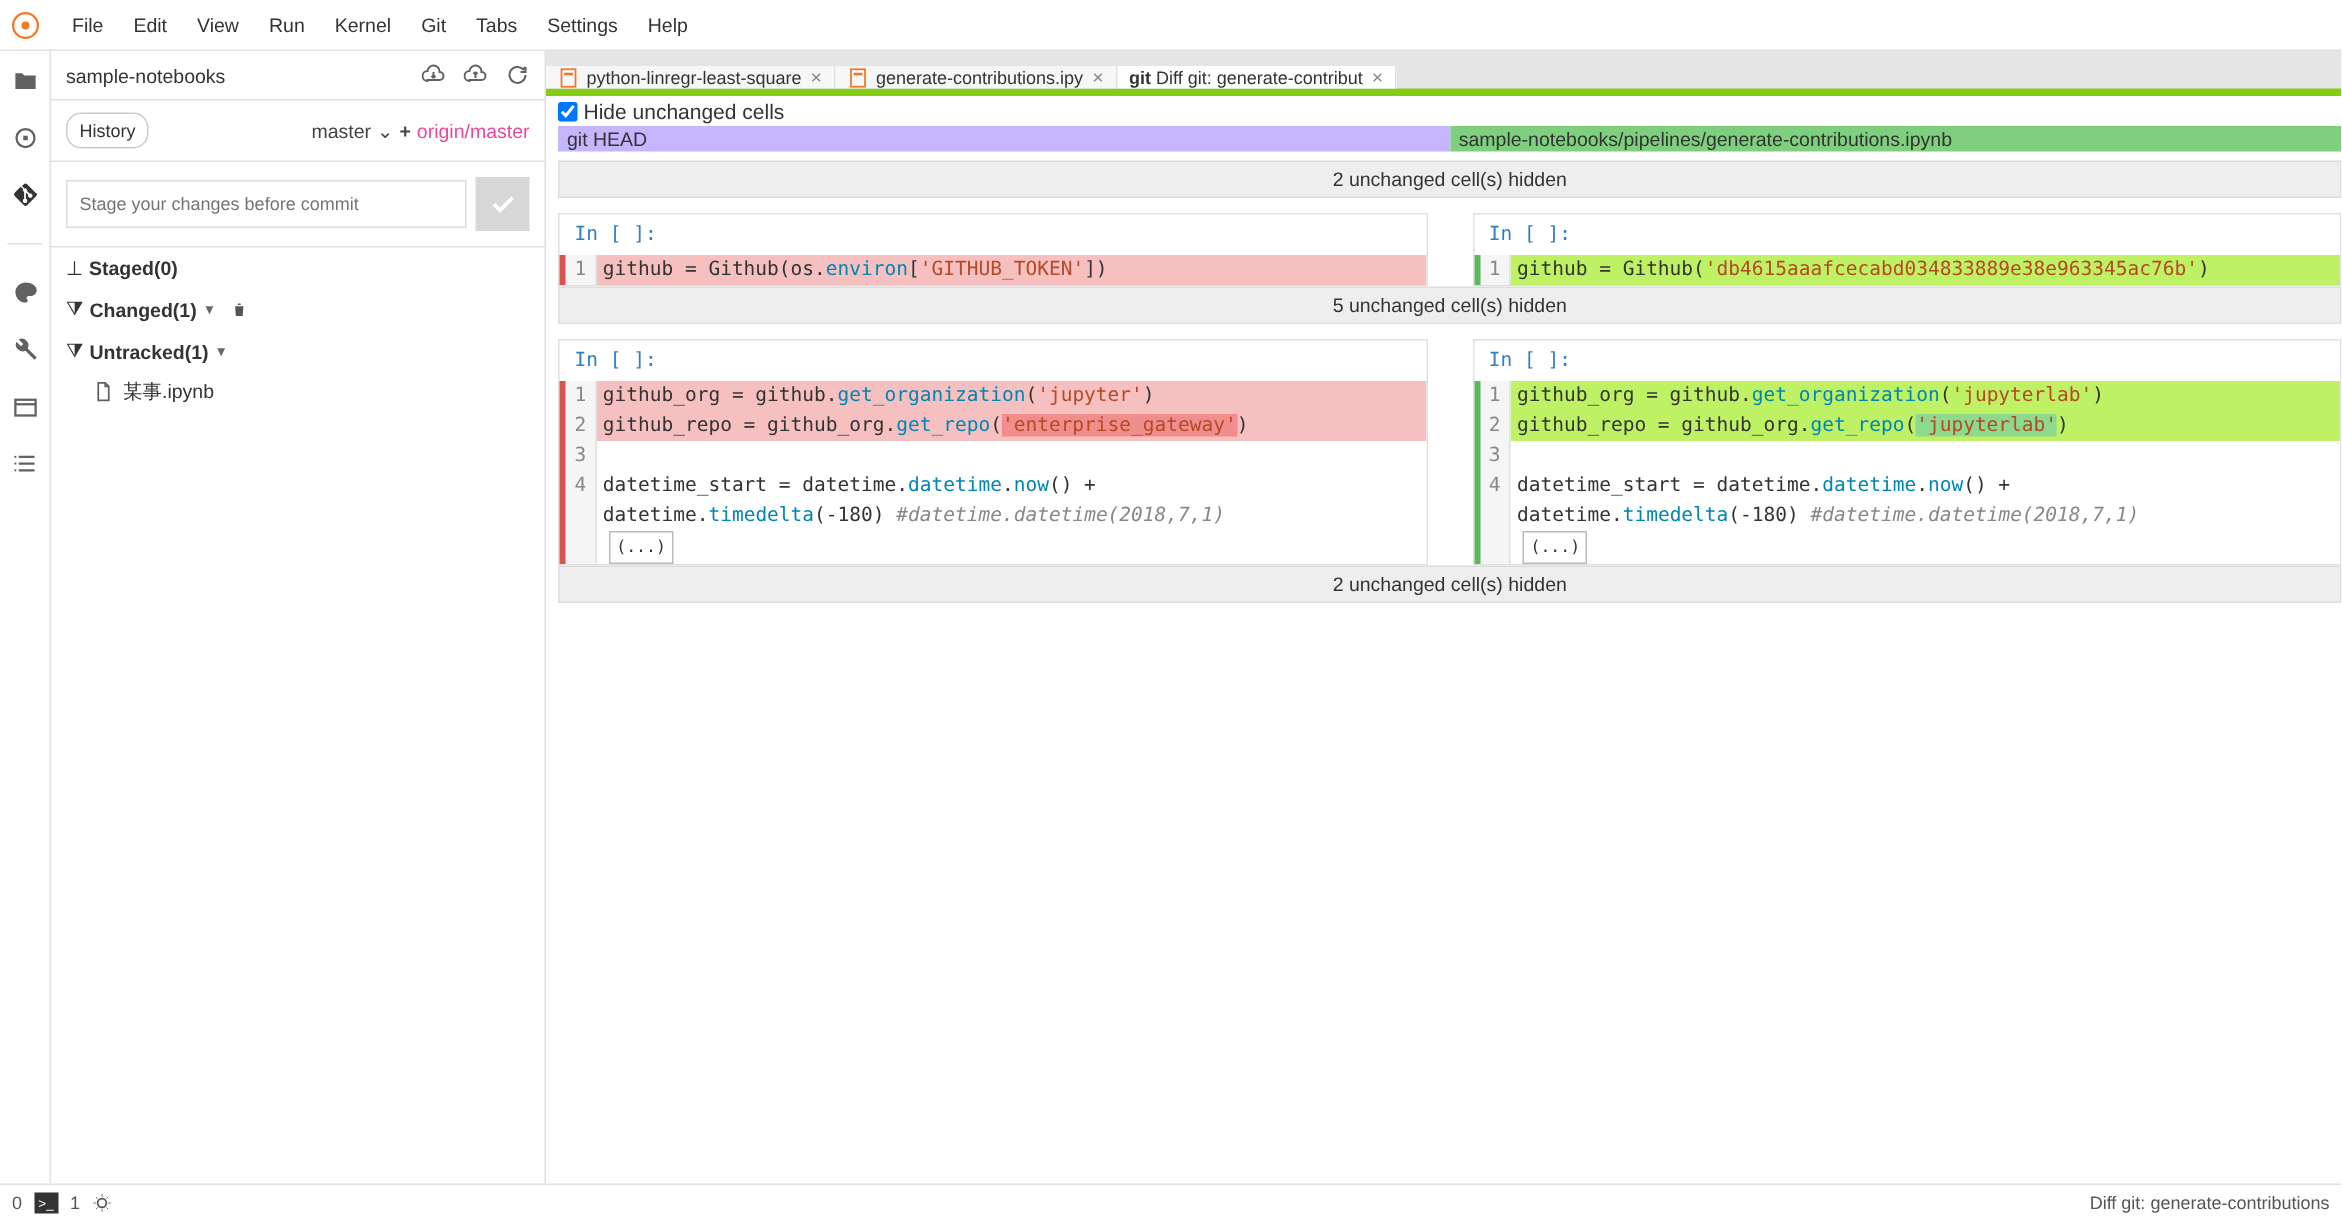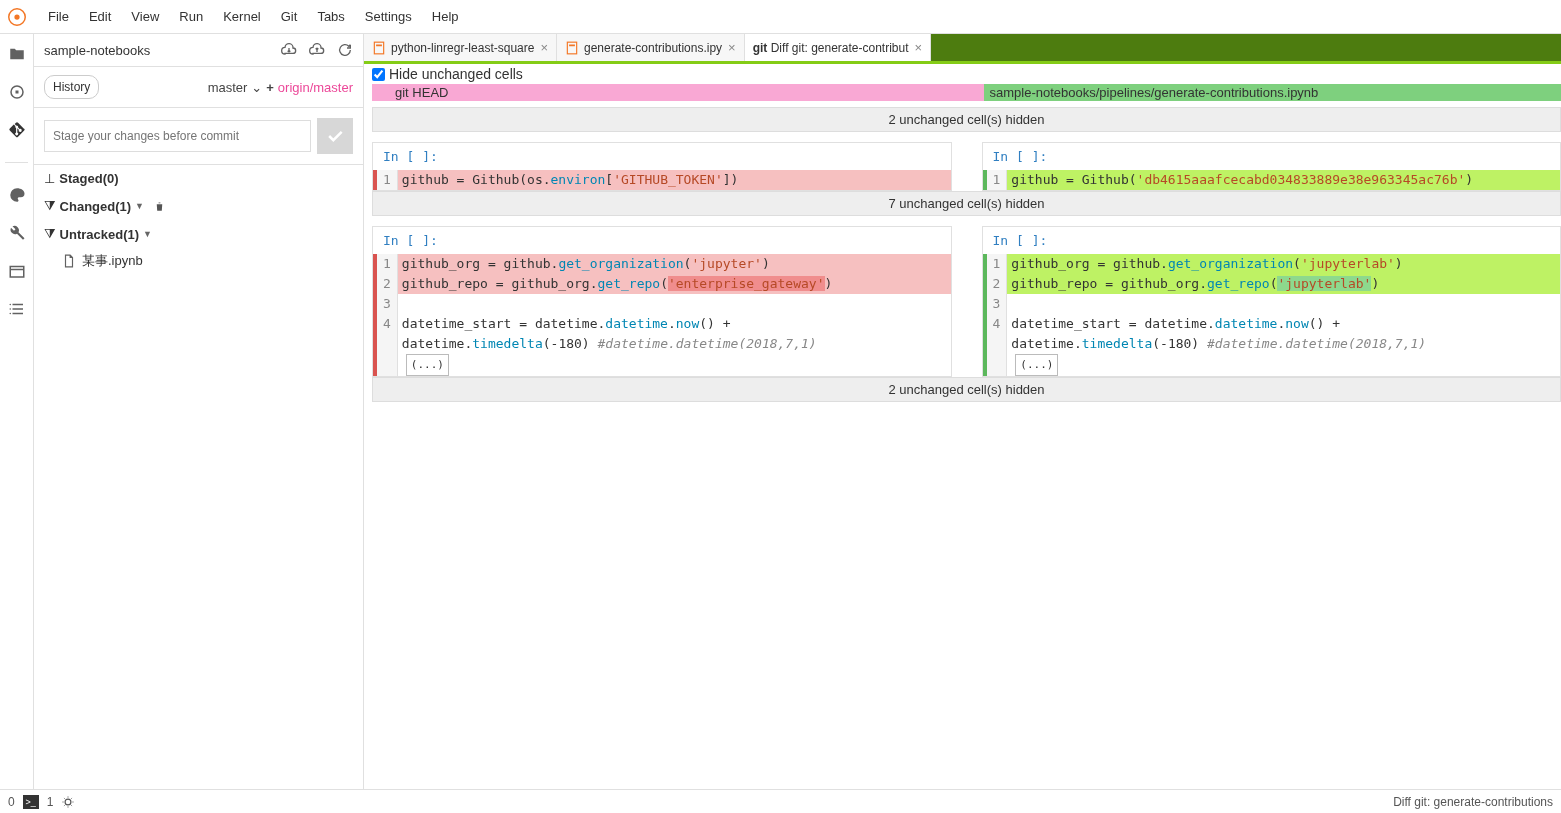--- a/index.html
+++ b/index.html
@@ -23,30 +23,30 @@
 .commit-row input { flex: 1; padding: 8px; border: 1px solid #ddd; font-size: 12px; }
 .commit-row .commit-btn { width: 36px; height: 36px; background: #d7d7d7; display: flex; align-items: center; justify-content: center; color: #fff; }
 .section-head { display: flex; align-items: center; padding: 6px 10px; font-size: 13px; color: #333; gap: 4px; }
 .section-head .caret { font-size: 9px; color: #666; }
 .section-head .trash { margin-left: 6px; width: 11px; height: 13px; color: #555; }
 .file-row { display: flex; align-items: center; padding: 4px 10px 4px 28px; font-size: 13px; }
 .file-row .ficon { width: 14px; height: 14px; margin-right: 6px; color: #616161; }
 .file-row .fname { flex: 1; }
 .file-row .badge { font-size: 11px; color: #5a7bd6; }
 .main { flex: 1; display: flex; flex-direction: column; min-width: 0; }
-.tabbar { display: flex; height: 30px; border-bottom: 3px solid #84cc16; background: #4d7c0f; }
+.tabbar { display: flex; height: 30px; border-bottom: 5px solid #84cc16; background: #e5e5e5; align-items: flex-end; }
 .tabbar .tab { display: flex; align-items: center; padding: 0 8px; border-right: 1px solid #e0e0e0; background: #f7f7f7; font-size: 12px; cursor: pointer; min-width: 0; }
 .tabbar .tab.active { background: #fff; }
 .tabbar .tab .ticon { width: 14px; height: 14px; margin-right: 5px; }
 .tabbar .tab .tlabel { white-space: nowrap; overflow: hidden; text-overflow: ellipsis; max-width: 170px; }
 .tabbar .tab .tclose { margin-left: 6px; color: #888; font-size: 13px; cursor: pointer; }
 .diff-content { flex: 1; overflow: auto; padding: 0 0 8px 8px; }
 .hide-row { display: flex; align-items: center; gap: 4px; padding: 2px 0; font-size: 14px; }
 .diff-banners { display: flex; margin-bottom: 6px; }
-.diff-banners .left { flex: 1; background: #f9a8d4; padding: 1px 23px; font-size: 13px; }
+.diff-banners .left { flex: 1; background: #c4b5fd; padding: 1px 6px; font-size: 13px; }
 .diff-banners .right { flex: 1; background: #7ed07e; padding: 1px 6px; font-size: 13px; }
 .hidden-bar { background: #eee; text-align: center; padding: 4px; font-size: 13px; border: 1px solid #ddd; margin: 0 0 10px 0; }
 .cell-pair { display: flex; gap: 30px; }
 .cell { flex: 1; border: 1px solid #e0e0e0; background: #fff; min-width: 0; }
 .cell .prompt { font-family: monospace; color: #307fc1; font-size: 13px; padding: 6px 10px; }
 .cell .codearea { display: flex; }
 .cell .gutter { background: #f5f5f5; border-right: 1px solid #e0e0e0; border-left: 4px solid transparent; font-family: monospace; font-size: 13px; text-align: right; padding: 0 6px; user-select: none; }
 .cell.removed .gutter { border-left-color: #d9534f; }
 .cell.added .gutter { border-left-color: #5cb85c; }
 .cell .gutter .ln { line-height: 20px; color: #888; }
@@ -234,21 +234,21 @@
             <div class="prompt">In [ ]:</div>
             <div class="codearea">
               <div class="gutter">
                   <div class="ln">1</div>
                 </div>
               <div class="code"><div class="coderow green"><span>github = Github(</span><span class="tk-s">'db4615aaafcecabd034833889e38e963345ac76b'</span><span>)</span></div></div>
             </div>
           </div>
         </div>
 
-        <div class="hidden-bar">7 unchanged cell(s) hidden</div>
+        <div class="hidden-bar">5 unchanged cell(s) hidden</div>
 
         <div class="cell-pair">
           <div class="cell removed">
             <div class="prompt">In [ ]:</div>
             <div class="codearea">
               <div class="gutter">
                 <div class="ln">1</div>
                 <div class="ln">2</div>
                 <div class="ln">3</div>
                 <div class="ln">4</div>

